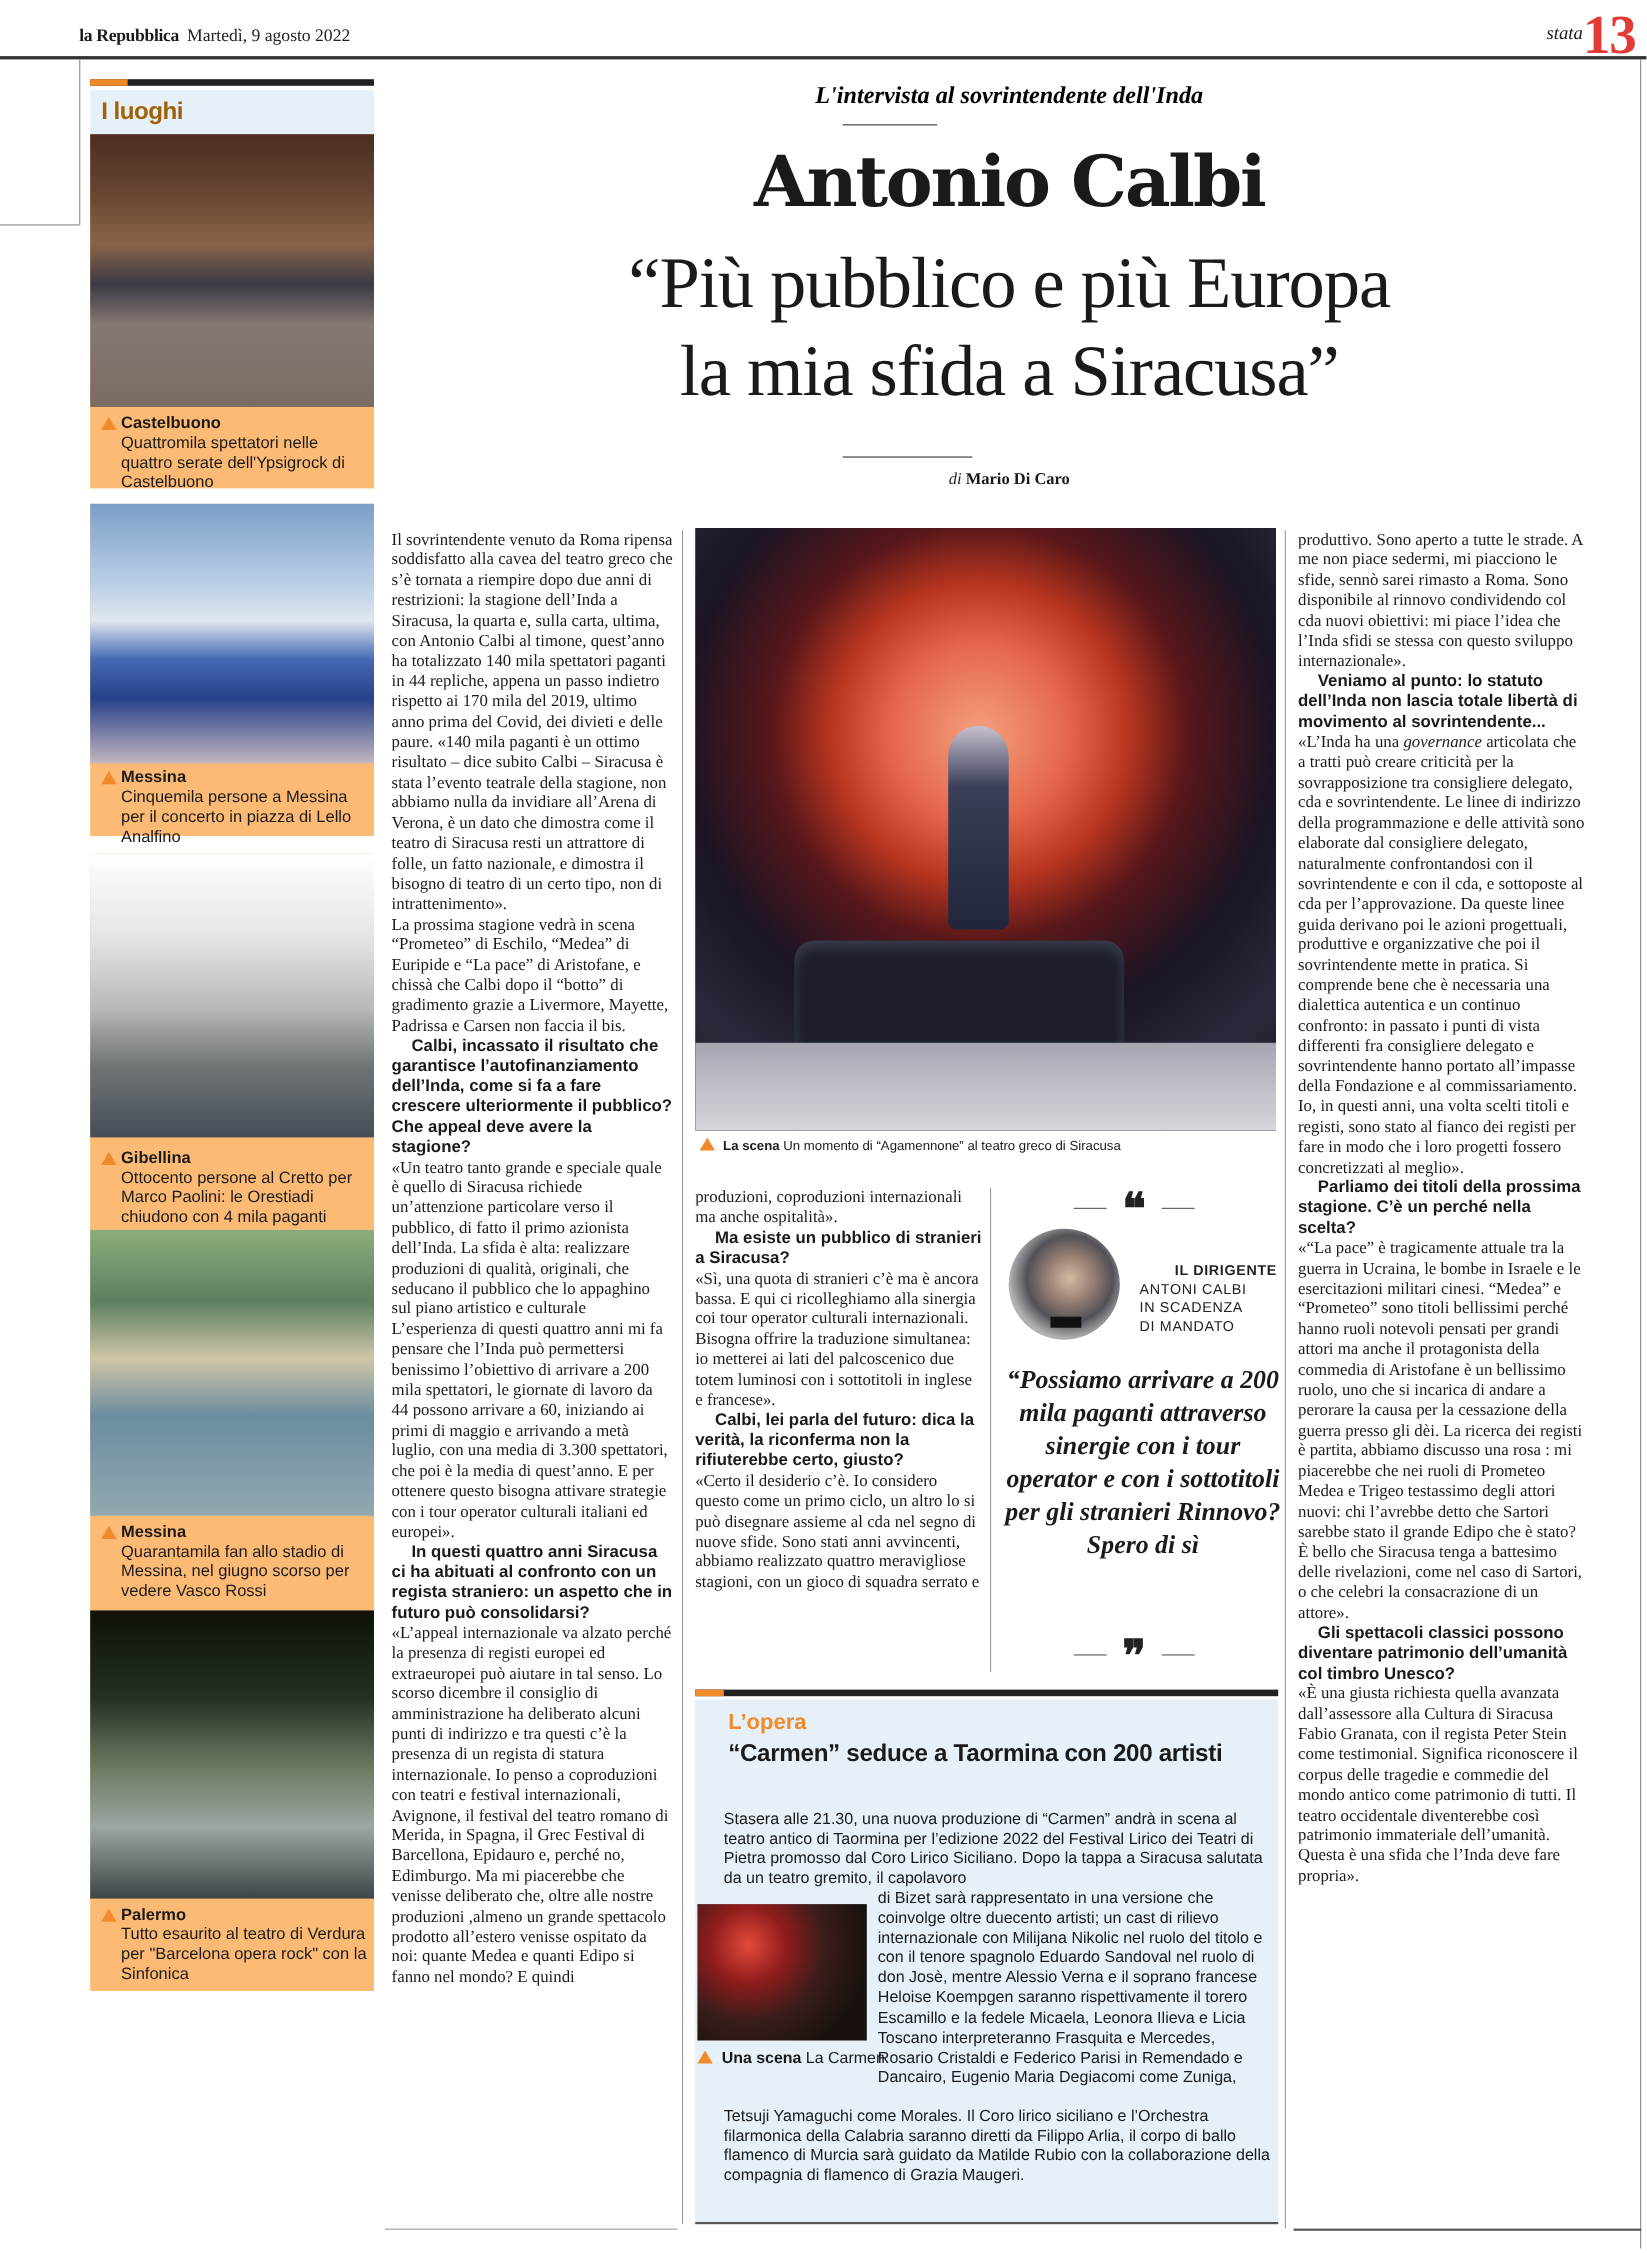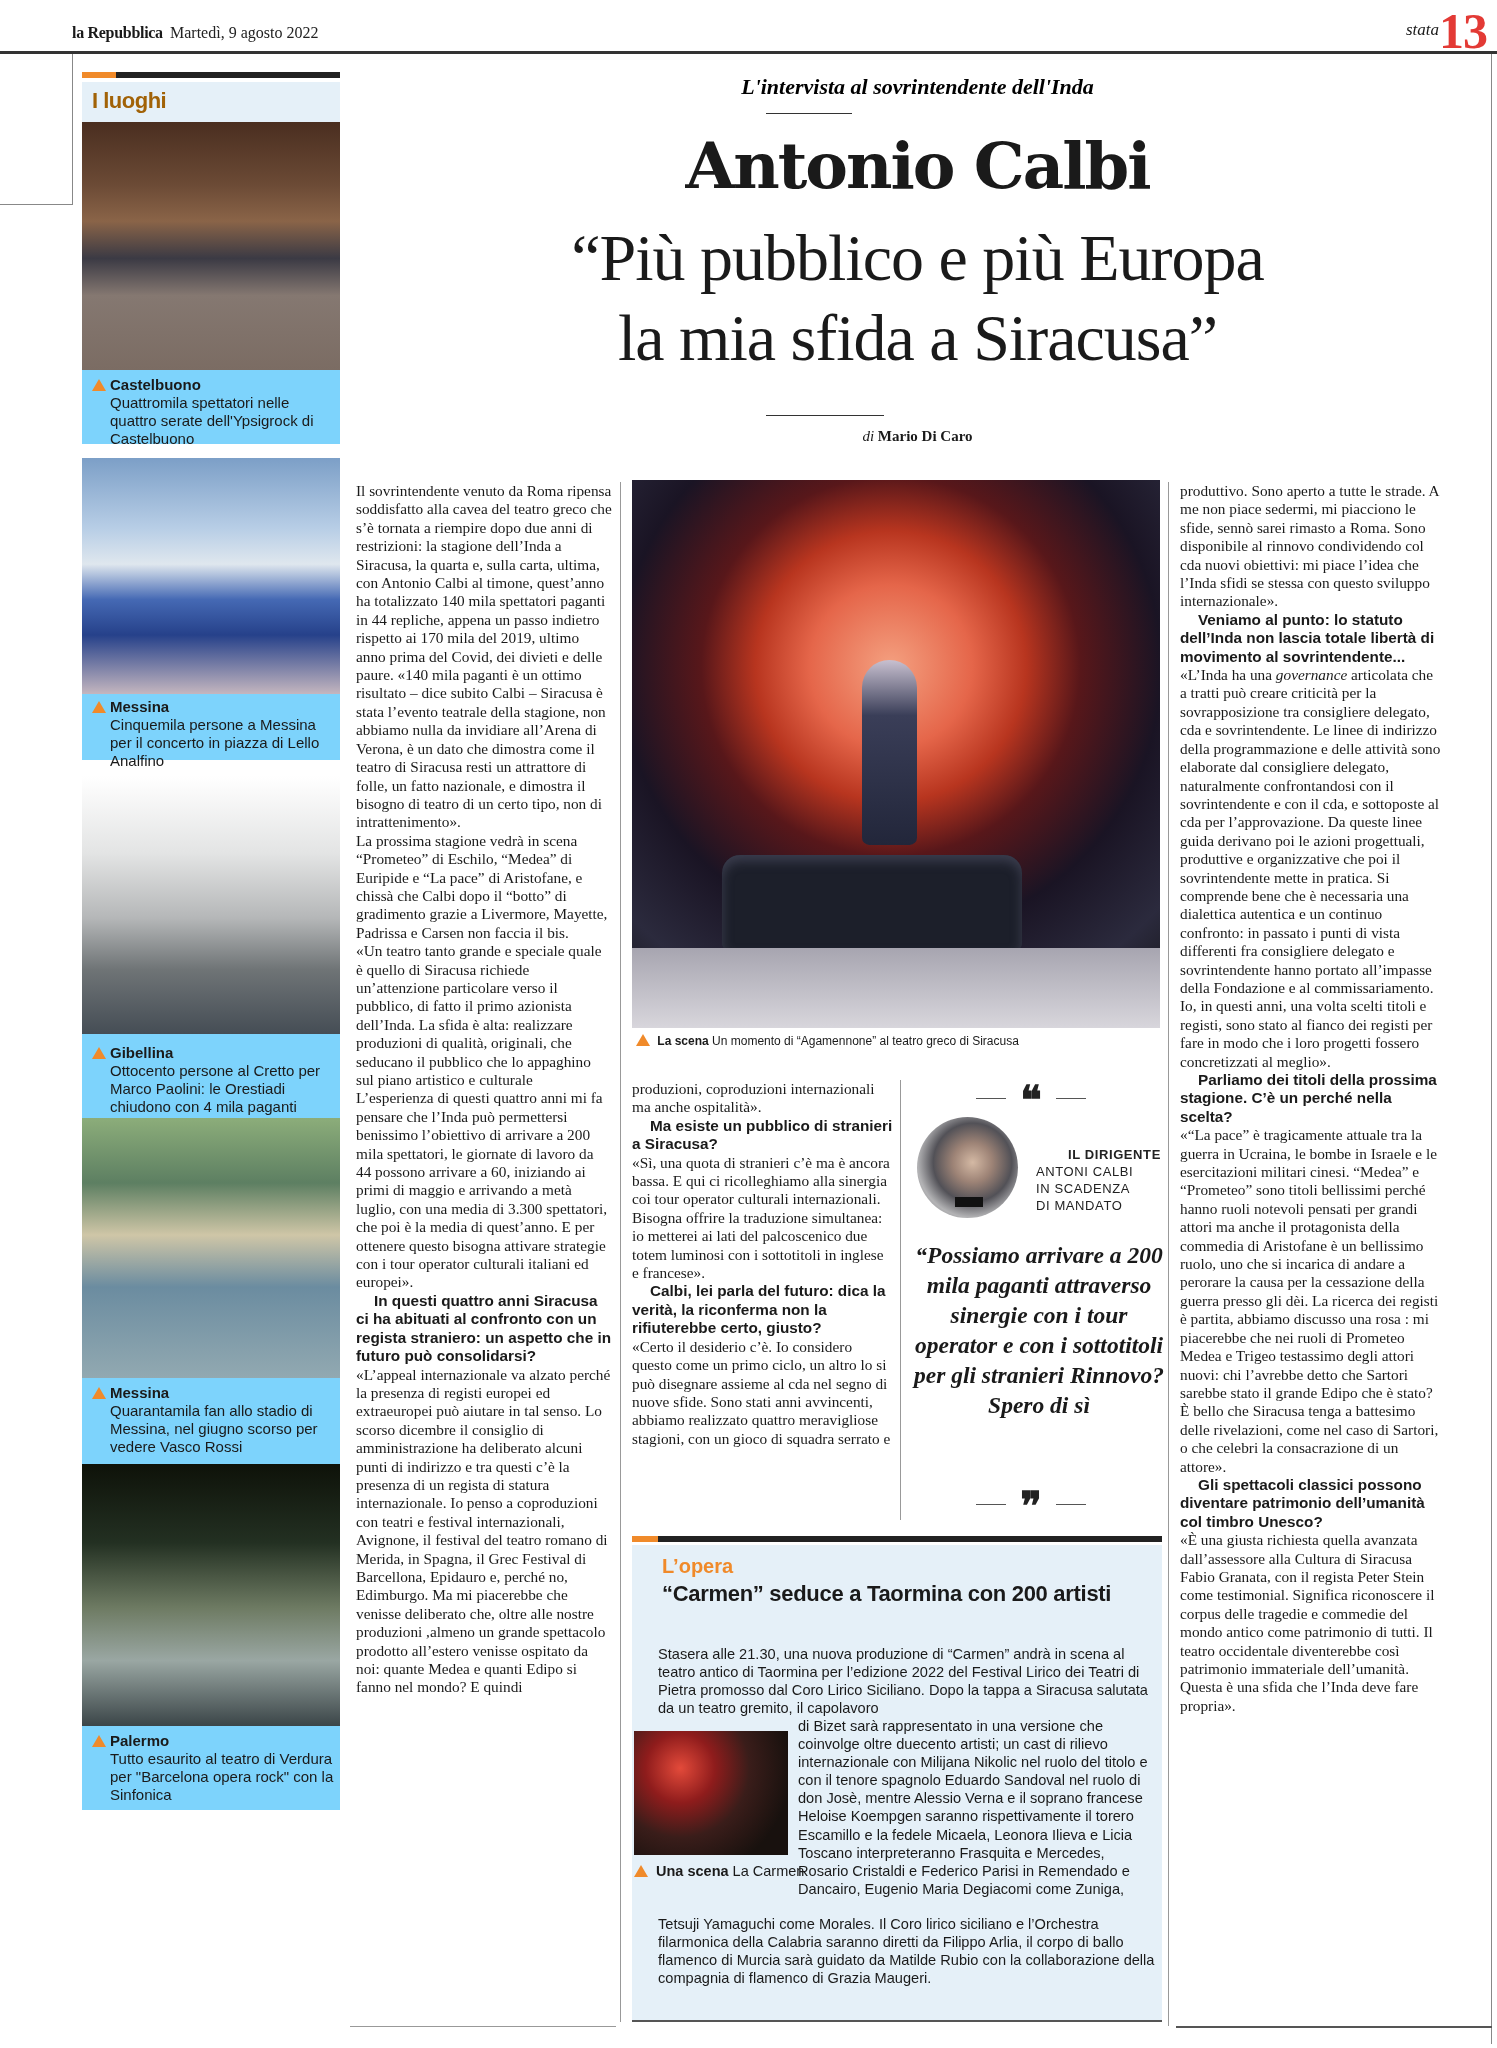--- a/index.html
+++ b/index.html
@@ -18,21 +18,21 @@
   .frame-left { position: absolute; left: 72px; top: 54px; width: 1px; height: 150px; background: #888; }
   .frame-left-h { position: absolute; left: 0; top: 204px; width: 73px; height: 1px; background: #888; }
   .frame-right { position: absolute; left: 1491px; top: 54px; width: 1px; height: 1990px; background: #888; }
 
   
   .sidebar { position: absolute; left: 82px; top: 72px; width: 258px; height: 1950px; }
   .sidebar .bar { position: absolute; left: 0; top: 0; width: 258px; height: 6px; background: #222; }
   .sidebar .bar-accent { position: absolute; left: 0; top: 0; width: 34px; height: 6px; background: #f08a2a; }
   .sidebar .title-box { position: absolute; left: 0; top: 10px; width: 258px; height: 40px; background: #e5f0f8; }
   .sidebar .title { position: absolute; left: 10px; top: 16px; font-family: "Liberation Sans", sans-serif; font-weight: bold; font-size: 22px; color: #a16207; letter-spacing: -0.5px; }
-  .sb-item { position: absolute; left: 0; width: 258px; background: #7dd3fc; }
+  .sb-item { position: absolute; left: 0; width: 258px; background: #fdba74; }
   .sb-photo { position: absolute; left: 0; top: 0; width: 258px; }
   .sb-caption { position: absolute; left: 28px; font-family: "Liberation Sans", sans-serif; font-size: 15px; line-height: 18px; color: #1a1a1a; width: 225px; }
   .sb-caption .place { font-weight: bold; display: block; }
   .tri { display: inline-block; width: 0; height: 0; border-left: 7px solid transparent; border-right: 7px solid transparent; border-bottom: 12px solid #f08a2a; margin-right: 4px; vertical-align: -1px; }
   .sb-caption .tri { position: absolute; left: -18px; top: 3px; }
 
   
   .ph-castelbuono { background: linear-gradient(180deg, #4a2e20 0%, #6b4a35 25%, #8a6448 40%, #3b3a44 55%, #857871 70%, #7b6c63 100%); }
   .ph-messina1 { background: linear-gradient(180deg, #7c9fc7 0%, #b8cee6 30%, #dfe7ee 45%, #4569b4 60%, #26418a 75%, #c4b6bf 100%); }
   .ph-gibellina { background: linear-gradient(180deg, #ffffff 0%, #e3e4e4 30%, #b5b7b8 55%, #6f7476 75%, #454d55 100%); }
@@ -167,20 +167,21 @@
 </div>
 <div class="byline-rule"></div>
 <div class="byline">
   <span class="di">di</span>
   <span class="author">Mario Di Caro</span>
 </div>
 
 <div class="col col1">
   <p>Il sovrintendente venuto da Roma ripensa soddisfatto alla cavea del teatro greco che s’è tornata a riempire dopo due anni di restrizioni: la stagione dell’Inda a Siracusa, la quarta e, sulla carta, ultima, con Antonio Calbi al timone, quest’anno ha totalizzato 140 mila spettatori paganti in 44 repliche, appena un passo indietro rispetto ai 170 mila del 2019, ultimo anno prima del Covid, dei divieti e delle paure. «140 mila paganti è un ottimo risultato – dice subito Calbi – Siracusa è stata l’evento teatrale della stagione, non abbiamo nulla da invidiare all’Arena di Verona, è un dato che dimostra come il teatro di Siracusa resti un attrattore di folle, un fatto nazionale, e dimostra il bisogno di teatro di un certo tipo, non di intrattenimento».</p>
   <p>La prossima stagione vedrà in scena “Prometeo” di Eschilo, “Medea” di Euripide e “La pace” di Aristofane, e chissà che Calbi dopo il “botto” di gradimento grazie a Livermore, Mayette, Padrissa e Carsen non faccia il bis.</p>
+  <p class="q">Calbi, incassato il risultato che garantisce l’autofinanziamento dell’Inda, come si fa a fare crescere ulteriormente il pubblico? Che appeal deve avere la stagione?</p>
   <p>«Un teatro tanto grande e speciale quale è quello di Siracusa richiede un’attenzione particolare verso il pubblico, di fatto il primo azionista dell’Inda. La sfida è alta: realizzare produzioni di qualità, originali, che seducano il pubblico che lo appaghino sul piano artistico e culturale L’esperienza di questi quattro anni mi fa pensare che l’Inda può permettersi benissimo l’obiettivo di arrivare a 200 mila spettatori, le giornate di lavoro da 44 possono arrivare a 60, iniziando ai primi di maggio e arrivando a metà luglio, con una media di 3.300 spettatori, che poi è la media di quest’anno. E per ottenere questo bisogna attivare strategie con i tour operator culturali italiani ed europei».</p>
   <p class="q">In questi quattro anni Siracusa ci ha abituati al confronto con un regista straniero: un aspetto che in futuro può consolidarsi?</p>
   <p>«L’appeal internazionale va alzato perché la presenza di registi europei ed extraeuropei può aiutare in tal senso. Lo scorso dicembre il consiglio di amministrazione ha deliberato alcuni punti di indirizzo e tra questi c’è la presenza di un regista di statura internazionale. Io penso a coproduzioni con teatri e festival internazionali, Avignone, il festival del teatro romano di Merida, in Spagna, il Grec Festival di Barcellona, Epidauro e, perché no, Edimburgo. Ma mi piacerebbe che venisse deliberato che, oltre alle nostre produzioni ,almeno un grande spettacolo prodotto all’estero venisse ospitato da noi: quante Medea e quanti Edipo si fanno nel mondo? E quindi</p>
 </div>
 <div class="vrule" style="left:620px;top:482px;height:1540px;"></div>
 
 <div class="main-photo">
   <div class="figure1"></div>
   <div class="sofa"></div>
   <div class="stage"></div>

